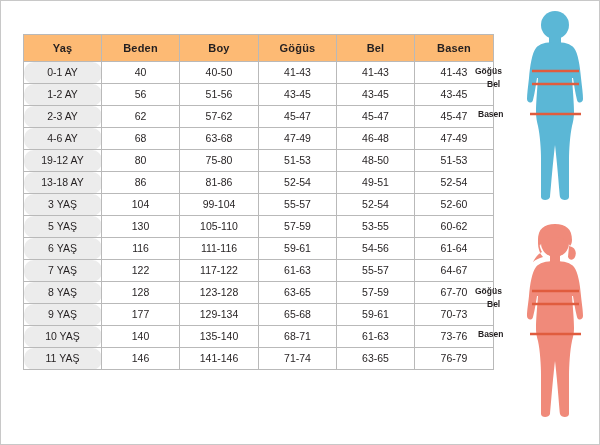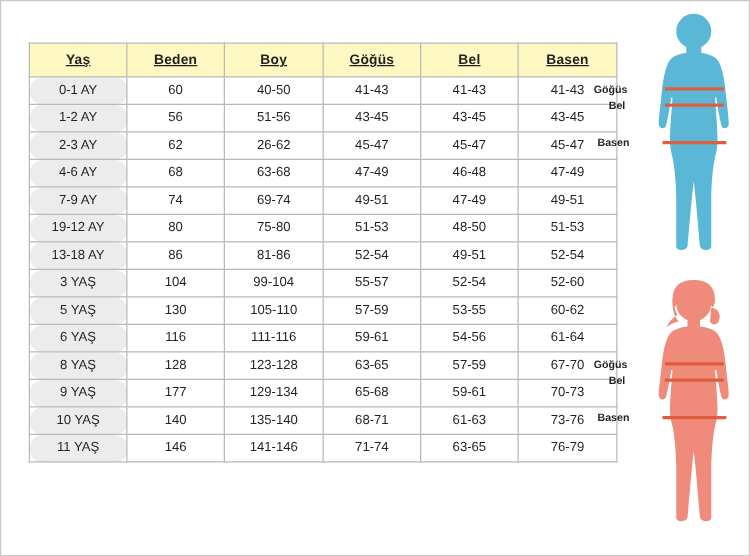--- a/index.html
+++ b/index.html
@@ -38,27 +38,26 @@
     border: 1px solid #b9b9b9;
     text-align: center;
     font-size: 10.5px;
     color: #231f20;
     height: 21px;
     padding: 0;
     line-height: 21px;
     font-weight: normal;
   }
   table.size-table thead th {
-    background: #fef9c3;
+    background: #fdba74;
     font-weight: bold;
     font-size: 11px;
     height: 26px;
     line-height: 26px;
     letter-spacing: .2px;
-    text-decoration: underline;
   }
   table.size-table tbody td:first-child {
     background: #ececec;
     font-size: 10.5px;
     border-radius: 10px;
   }
   table.size-table tbody tr td {
     background: #ffffff;
   }
   table.size-table tbody tr td:first-child {
@@ -131,59 +130,51 @@
           <th>Beden</th>
           <th>Boy</th>
           <th>Göğüs</th>
           <th>Bel</th>
           <th>Basen</th>
         </tr>
       </thead>
       <tbody>
         <tr>
           <td>0-1 AY</td>
-          <td>60</td>
+          <td>40</td>
           <td>40-50</td>
           <td>41-43</td>
           <td>41-43</td>
           <td>41-43</td>
         </tr>
         <tr>
           <td>1-2 AY</td>
           <td>56</td>
           <td>51-56</td>
           <td>43-45</td>
           <td>43-45</td>
           <td>43-45</td>
         </tr>
         <tr>
           <td>2-3 AY</td>
           <td>62</td>
-          <td>26-62</td>
+          <td>57-62</td>
           <td>45-47</td>
           <td>45-47</td>
           <td>45-47</td>
         </tr>
         <tr>
           <td>4-6 AY</td>
           <td>68</td>
           <td>63-68</td>
           <td>47-49</td>
           <td>46-48</td>
           <td>47-49</td>
         </tr>
         <tr>
-          <td>7-9 AY</td>
-          <td>74</td>
-          <td>69-74</td>
-          <td>49-51</td>
-          <td>47-49</td>
-          <td>49-51</td>
-        </tr>
-        <tr>
           <td>19-12 AY</td>
           <td>80</td>
           <td>75-80</td>
           <td>51-53</td>
           <td>48-50</td>
           <td>51-53</td>
         </tr>
         <tr>
           <td>13-18 AY</td>
           <td>86</td>
@@ -208,20 +199,28 @@
           <td>53-55</td>
           <td>60-62</td>
         </tr>
         <tr>
           <td>6 YAŞ</td>
           <td>116</td>
           <td>111-116</td>
           <td>59-61</td>
           <td>54-56</td>
           <td>61-64</td>
+        </tr>
+        <tr>
+          <td>7 YAŞ</td>
+          <td>122</td>
+          <td>117-122</td>
+          <td>61-63</td>
+          <td>55-57</td>
+          <td>64-67</td>
         </tr>
         <tr>
           <td>8 YAŞ</td>
           <td>128</td>
           <td>123-128</td>
           <td>63-65</td>
           <td>57-59</td>
           <td>67-70</td>
         </tr>
         <tr>

